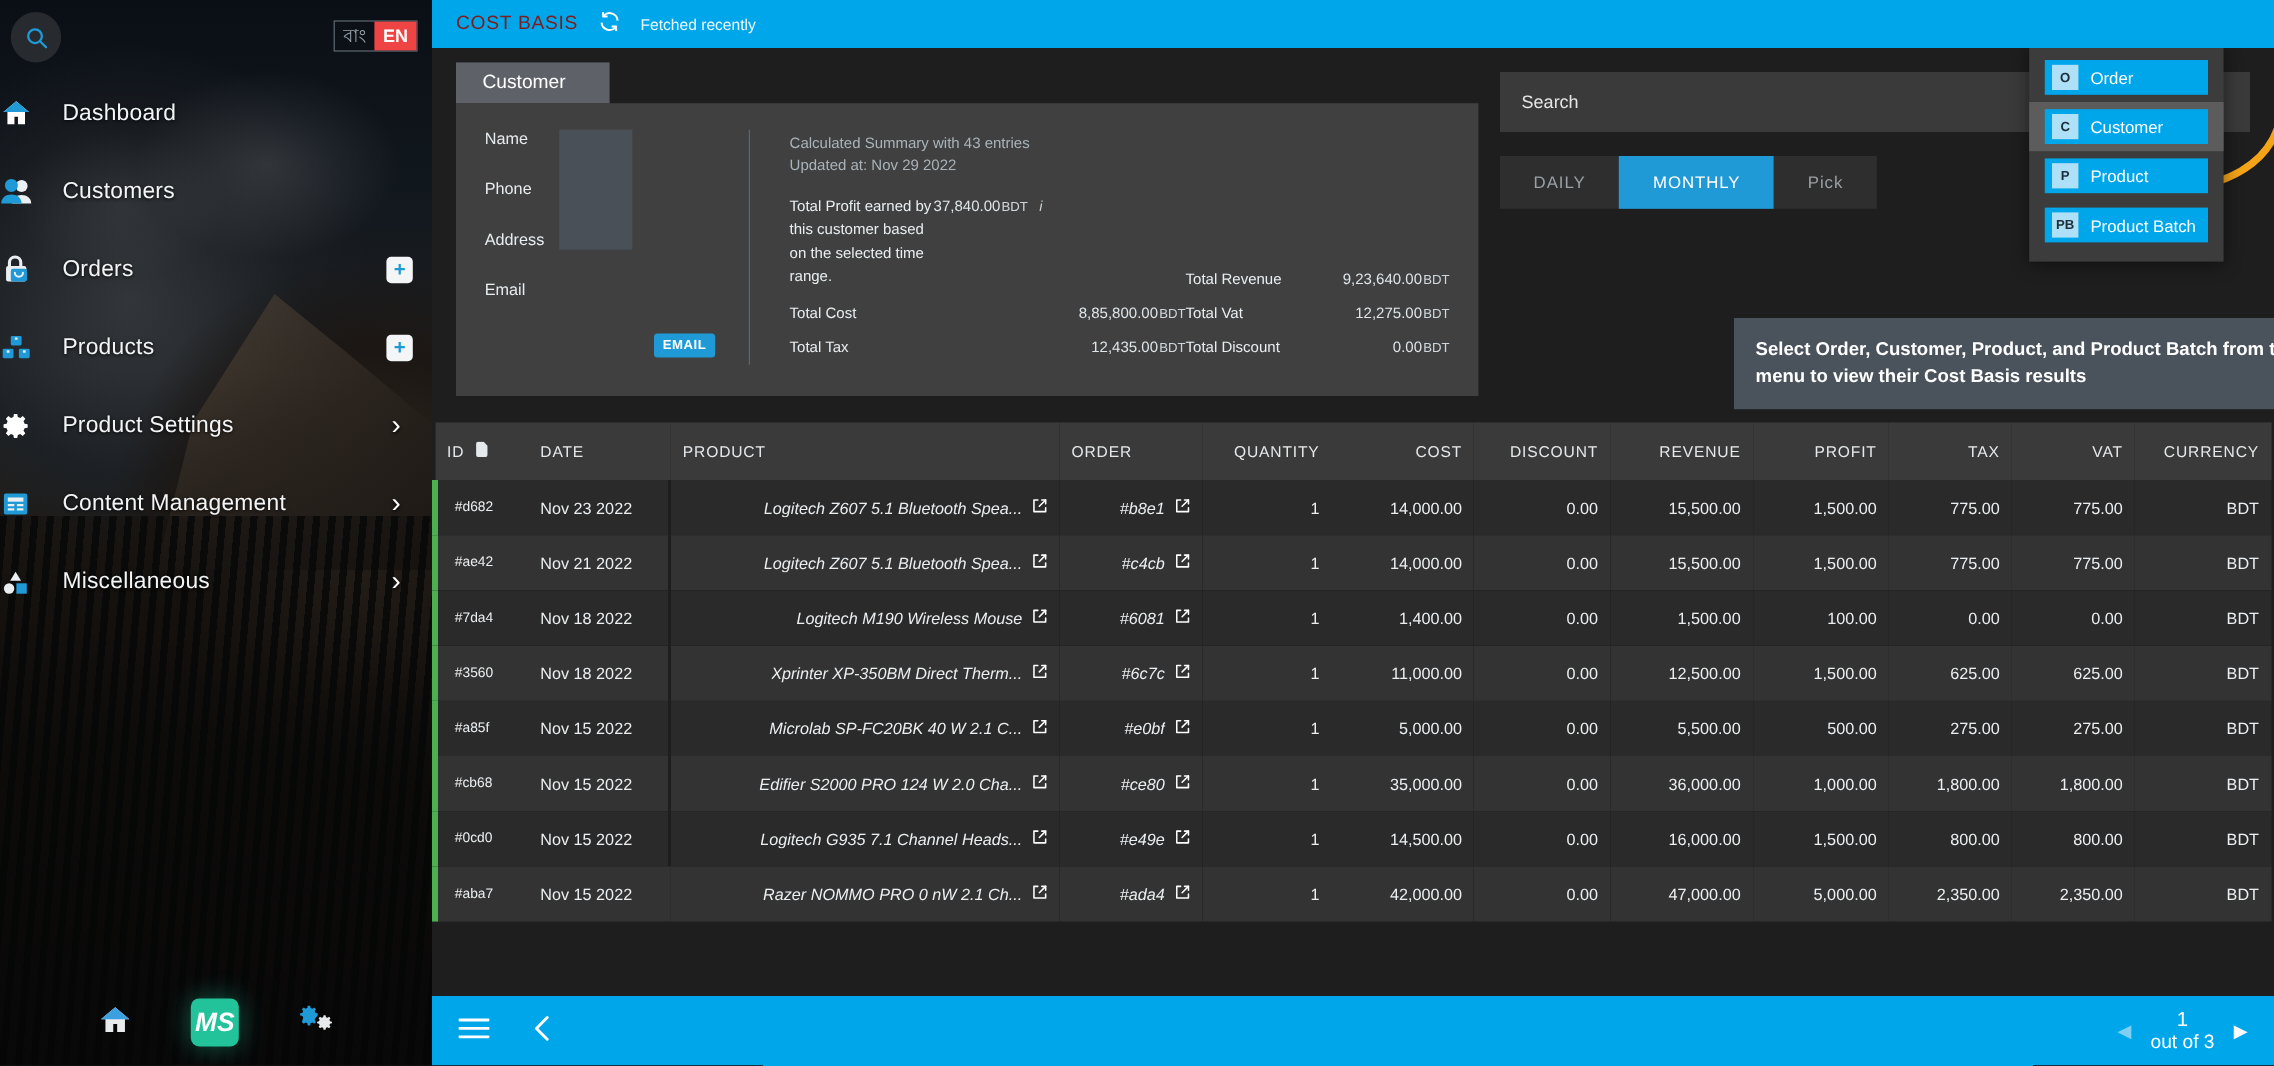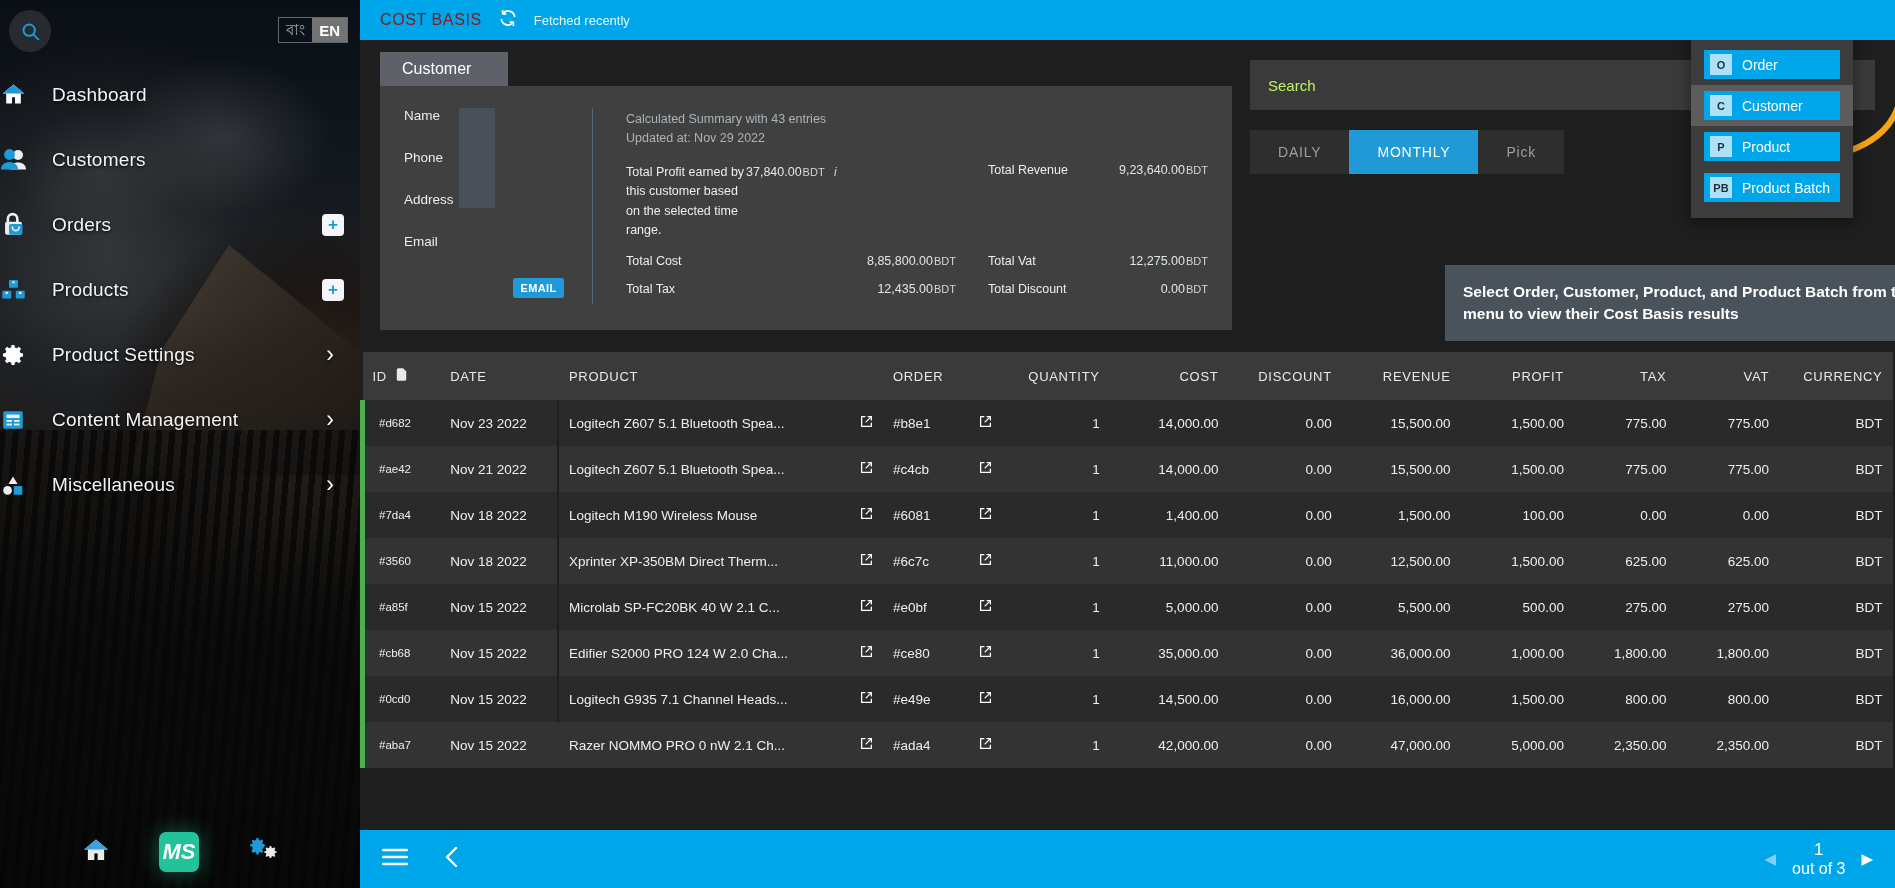--- a/index.html
+++ b/index.html
@@ -54,21 +54,21 @@
     background: #272b2f;
     display: flex; align-items: center; justify-content: center;
     cursor: pointer; z-index: 5;
   }
   #lang-toggle {
     position: absolute; right: 12px; top: 17px;
     display: flex; border: 1px solid #5e6a72; z-index: 5;
     height: 26px; font-size: 15px; cursor: pointer;
   }
   #lang-toggle .seg { padding: 0 7px; display:flex; align-items:center; color: #9aa3ab; }
-  #lang-toggle .seg.active { background: #737373; color: #fff; font-weight: 600; }
+  #lang-toggle .seg.active { background: #ef4444; color: #fff; font-weight: 600; }
 
   #sb-menu { position: relative; z-index: 4; margin-top: 62px; }
   .sb-item {
     position: relative;
     display: flex; align-items: center;
     height: 65px; cursor: pointer;
   }
   .sb-item .ic { width: 52px; display: flex; align-items: center; }
   .sb-item .lb { color: #f2f4f6; font-size: 19px; letter-spacing: .2px; text-shadow: 0 1px 3px rgba(0,0,0,.9); }
   .sb-item .chev { position: absolute; right: 26px; color: #fff; font-size: 23px; line-height: 1; text-shadow: 0 1px 3px rgba(0,0,0,.9); }
@@ -121,35 +121,35 @@
   #email-badge {
     background: #1f9ad6; color: #fff; font-size: 11px; font-weight: 700;
     padding: 4px 7px; border-radius: 3px; align-self: flex-end; margin-left: 18px; margin-bottom: 6px;
     letter-spacing: .4px;
   }
   .vrule { width: 1px; background: #4d6a78; margin: 0 34px 0 28px; }
 
   #stats { flex: 1; padding-top: 2px; }
   #stats .meta { color: #a9b3b9; font-size: 12.5px; line-height: 1.55; }
   #stats-grid { margin-top: 14px; }
-  .stat-row { display: flex; align-items: flex-start; margin-bottom: 8px; gap: 32px; }
+  .stat-row { display: flex; align-items: flex-end; margin-bottom: 8px; }
   .stat-blk { display: flex; align-items: baseline; }
   .stat-blk.a { width: 200px; }
   .stat-blk.b { width: 220px; }
   .stat-lb { color: #e9eef1; font-size: 12.5px; flex: 1; }
   .stat-vl { color: #dfe6ea; font-size: 12.5px; white-space: nowrap; }
   .stat-unit { font-size: 11px; color: #cfd7dc; margin-left: 1px; }
   #profit-label { color: #e9eef1; font-size: 12.5px; line-height: 1.55; width: 120px; }
   #info-i { color: #cbd3d8; font-size: 12px; margin-left: 6px; font-style: italic; }
 
   #right-panel { flex: 1; padding-top: 8px; }
   #search-box {
     background: #3a3a3a; height: 50px; width: 100%; max-width: 640px;
     display: flex; align-items: center; padding: 0 18px;
-    color: #bef264; font-size: 15px;
+    color: #e5e5e5; font-size: 15px;
   }
   #range-tabs { margin-top: 20px; display: flex; background: #2e2e2e; width: fit-content; }
   .rtab { padding: 14px 28px; color: #9aa0a5; font-size: 14px; letter-spacing: .8px; cursor: pointer; }
   .rtab.active { background: #1f9ad6; color: #fff; }
 
   
   #dropdown {
     position: absolute; right: 42px; top: -6px; width: 162px;
     background: #3c3c3c; padding: 10px 0; z-index: 40;
     box-shadow: 0 4px 14px rgba(0,0,0,.45);
@@ -187,21 +187,21 @@
     color: #eceff1; font-size: 13.5px; padding: 15px 10px;
     text-align: right; white-space: nowrap; overflow: hidden; text-overflow: ellipsis;
   }
   tbody td.l { text-align: left; }
   tbody tr { background: #2a2a2a; }
   tbody tr:nth-child(even) { background: #333333; }
   tbody tr td:first-child {
     border-left: 5px solid #4caf50; font-size: 11.5px; color: #eceff1; padding-left: 14px;
   }
   .ext { color: #fff; font-size: 13px; cursor: pointer; }
-  .cell-flex { display: flex; align-items: center; justify-content: space-between; gap: 8px; }
+  .cell-flex { display: flex; align-items: center; justify-content: flex-end; gap: 8px; font-style: italic; }
   .cell-flex span.txt { overflow: hidden; text-overflow: ellipsis; white-space: nowrap; }
 
   
   #bottombar {
     position: absolute; left: 0; right: 0; bottom: 0; height: 58px;
     background: #00a6ea; display: flex; align-items: center; padding: 0 22px;
     z-index: 50;
   }
   #bottombar .spacer { flex: 1; }
   #pager { display: flex; align-items: center; gap: 16px; color: #fff; }

